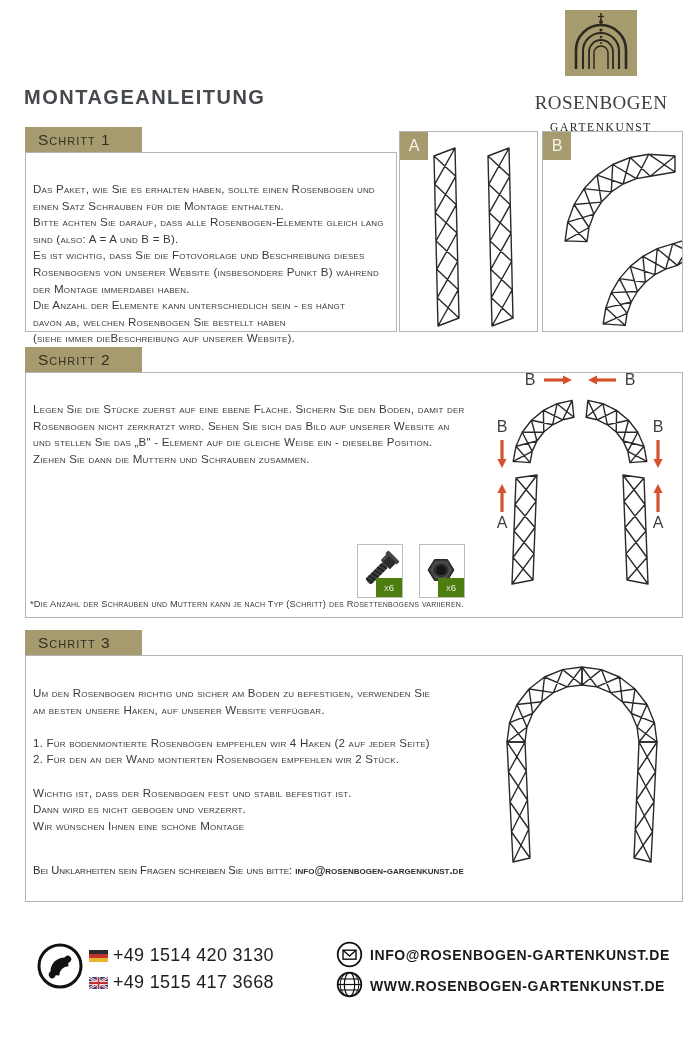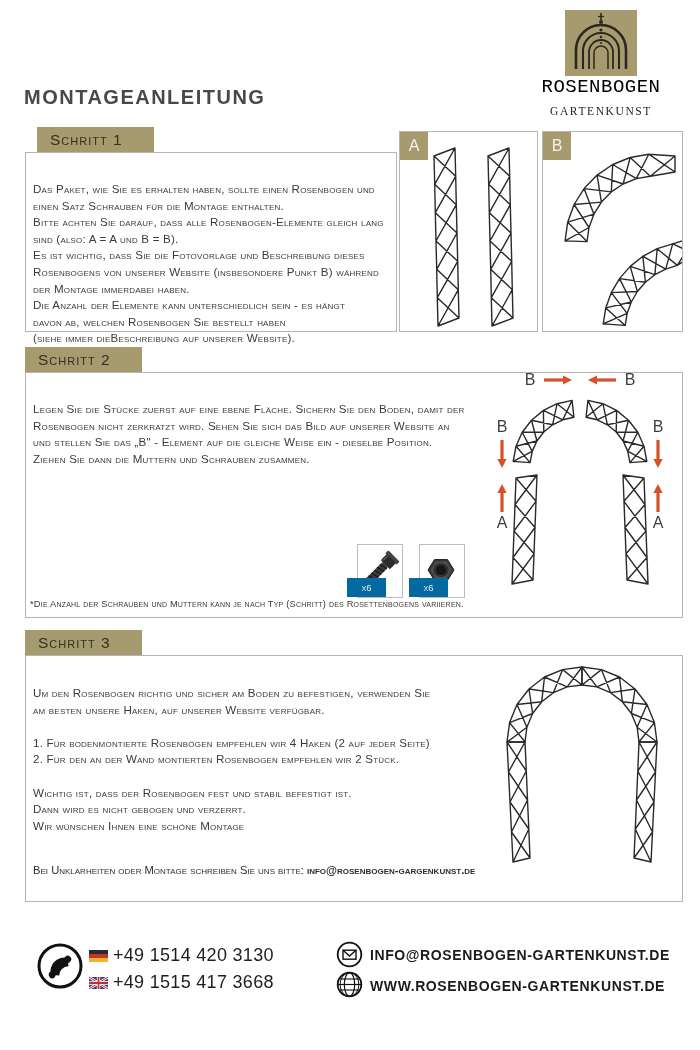--- a/index.html
+++ b/index.html
@@ -2,41 +2,41 @@
 <html><head>
 <meta charset="utf-8">
 <style>
   html,body{margin:0;padding:0;background:#ffffff;}
   .page{position:relative;width:700px;height:1050px;background:#fff;overflow:hidden;
         font-family:"Liberation Sans",sans-serif;color:#3b3a33;}
 
   
   .logo{position:absolute;left:520px;top:10px;width:162px;text-align:center;}
   .logo svg{display:block;margin:0 auto;}
-  .brand{font-family:Liberation Mono, monospace;font-size:19px;letter-spacing:0.5px;color:#000000;margin-top:0;}
+  .brand{font-family:Liberation Serif, serif;font-size:19px;letter-spacing:0.5px;color:#404040;margin-top:16px;}
   .brand-sub{font-family:"Liberation Serif",serif;font-size:11.5px;letter-spacing:1.6px;color:#26241e;margin-top:7px;}
 
   .title{position:absolute;left:24px;top:86px;margin:0;font-size:20px;font-weight:700;
          letter-spacing:1.5px;color:#45484c;}
 
   .step-label{position:absolute;left:25px;width:117px;height:25px;background:#a69b6e;
               color:#32301f;font-size:15.5px;line-height:25px;padding-left:13px;
               letter-spacing:1px;font-variant:small-caps;box-sizing:border-box;}
   .box{position:absolute;border:1px solid #b5b5b2;background:#fff;box-sizing:border-box;}
 
   .body-text{position:absolute;white-space:pre-line;font-variant:small-caps;
              font-size:11.6px;line-height:16.6px;letter-spacing:0.2px;color:#3b3a33;margin-top:24px;}
 
   .corner-label{position:absolute;left:0;top:0;width:28px;height:28px;background:#a69b6e;
                 color:#f3f2ea;font-size:16px;line-height:28px;text-align:center;font-variant:small-caps;}
 
   .fig-svg{position:absolute;}
 
   .icon-box{position:absolute;width:46px;height:54px;border:1px solid #bcbcb9;background:#fff;box-sizing:border-box;}
-  .qty{position:absolute;right:16px;bottom:0;width:39px;height:19px;background:#0369a1;color:#f3f2ea;
+  .qty{position:absolute;right:0;bottom:0;width:26px;height:19px;background:#4d7c0f;color:#f3f2ea;
        font-size:9.5px;line-height:19px;text-align:center;font-variant:small-caps;}
 
   .footnote{position:absolute;left:30px;top:599px;font-size:9.3px;letter-spacing:0.2px;
             font-variant:small-caps;color:#3b3a33;}
 
   .support{position:absolute;left:33px;top:864px;width:646px;font-variant:small-caps;
            font-size:11.2px;line-height:13.8px;color:#2e2d28;}
   .support b{font-weight:700;}
 
   .dlabel{font:16px "Liberation Sans",sans-serif;fill:#3e3e3c;text-anchor:middle;}
@@ -74,21 +74,21 @@
         <circle cx="36" cy="27" r="1.3"></circle>
         <circle cx="36" cy="33" r="1.1"></circle>
       </g>
     </svg>
     <div class="brand">ROSENBOGEN</div>
     <div class="brand-sub">GARTENKUNST</div>
   </div>
 
   <h1 class="title">MONTAGEANLEITUNG</h1>
 
-  <div class="step-label" style="top:127px;margin-left:12px;">Schritt 1</div>
+  <div class="step-label" style="top:127px;">Schritt 1</div>
   <div class="box" style="left:25px;top:152px;width:372px;height:180px;"></div>
   <div class="body-text" style="left:33px;top:157px;width:360px;">Das Paket, wie Sie es erhalten haben, sollte einen Rosenbogen und
 einen Satz Schrauben für die Montage enthalten.
 Bitte achten Sie darauf, dass alle Rosenbogen-Elemente gleich lang
 sind (also: A = A und B = B).
 Es ist wichtig, dass Sie die Fotovorlage und Beschreibung dieses
 Rosenbogens von unserer Website (insbesondere Punkt B) während
 der Montage immerdabei haben.
 Die Anzahl der Elemente kann unterschiedlich sein - es hängt
 davon ab, welchen Rosenbogen Sie bestellt haben
@@ -179,21 +179,21 @@
 Dann wird es nicht gebogen und verzerrt.
 Wir wünschen Ihnen eine schöne Montage</div>
   <svg id="figS3" class="fig-svg" style="left:484px;top:646px;" width="196" height="218">
       <path d="M23.0 96.0L25.6 76.6M41.0 96.0L42.9 81.2M23.0 96.0L42.9 81.2M41.0 96.0L25.6 76.6M25.6 76.6L33.0 58.5M42.9 81.2L48.6 67.5M25.6 76.6L48.6 67.5M42.9 81.2L33.0 58.5M33.0 58.5L45.0 43.0M48.6 67.5L57.7 55.7M33.0 58.5L57.7 55.7M48.6 67.5L45.0 43.0M45.0 43.0L60.5 31.0M57.7 55.7L69.5 46.6M45.0 43.0L69.5 46.6M57.7 55.7L60.5 31.0M60.5 31.0L78.6 23.6M69.5 46.6L83.2 40.9M60.5 31.0L83.2 40.9M69.5 46.6L78.6 23.6M78.6 23.6L98.0 21.0M83.2 40.9L98.0 39.0M78.6 23.6L98.0 39.0M83.2 40.9L98.0 21.0M23.0 96.0L41.0 96.0M98.0 21.0L98.0 39.0" fill="none" stroke="#2b2a26" stroke-width="1.4" stroke-linecap="round" stroke-linejoin="round"></path>
       <path d="M98.0 21.0L117.4 23.6M98.0 39.0L112.8 40.9M98.0 21.0L112.8 40.9M98.0 39.0L117.4 23.6M117.4 23.6L135.5 31.0M112.8 40.9L126.5 46.6M117.4 23.6L126.5 46.6M112.8 40.9L135.5 31.0M135.5 31.0L151.0 43.0M126.5 46.6L138.3 55.7M135.5 31.0L138.3 55.7M126.5 46.6L151.0 43.0M151.0 43.0L163.0 58.5M138.3 55.7L147.4 67.5M151.0 43.0L147.4 67.5M138.3 55.7L163.0 58.5M163.0 58.5L170.4 76.6M147.4 67.5L153.1 81.2M163.0 58.5L153.1 81.2M147.4 67.5L170.4 76.6M170.4 76.6L173.0 96.0M153.1 81.2L155.0 96.0M170.4 76.6L155.0 96.0M153.1 81.2L173.0 96.0M98.0 21.0L98.0 39.0M173.0 96.0L155.0 96.0" fill="none" stroke="#2b2a26" stroke-width="1.4" stroke-linecap="round" stroke-linejoin="round"></path>
       <path d="M23.0 96.0L24.5 126.0M41.0 96.0L42.3 125.0M23.0 96.0L42.3 125.0M41.0 96.0L24.5 126.0M24.5 126.0L26.0 156.0M42.3 125.0L43.5 154.0M24.5 126.0L43.5 154.0M42.3 125.0L26.0 156.0M26.0 156.0L27.5 186.0M43.5 154.0L44.8 183.0M26.0 156.0L44.8 183.0M43.5 154.0L27.5 186.0M27.5 186.0L29.0 216.0M44.8 183.0L46.0 212.0M27.5 186.0L46.0 212.0M44.8 183.0L29.0 216.0M23.0 96.0L41.0 96.0M29.0 216.0L46.0 212.0" fill="none" stroke="#2b2a26" stroke-width="1.4" stroke-linecap="round" stroke-linejoin="round"></path>
       <path d="M173.0 96.0L171.5 126.0M155.0 96.0L153.8 125.0M173.0 96.0L153.8 125.0M155.0 96.0L171.5 126.0M171.5 126.0L170.0 156.0M153.8 125.0L152.5 154.0M171.5 126.0L152.5 154.0M153.8 125.0L170.0 156.0M170.0 156.0L168.5 186.0M152.5 154.0L151.3 183.0M170.0 156.0L151.3 183.0M152.5 154.0L168.5 186.0M168.5 186.0L167.0 216.0M151.3 183.0L150.0 212.0M168.5 186.0L150.0 212.0M151.3 183.0L167.0 216.0M173.0 96.0L155.0 96.0M167.0 216.0L150.0 212.0" fill="none" stroke="#2b2a26" stroke-width="1.4" stroke-linecap="round" stroke-linejoin="round"></path>
     </svg>
 
   <div class="support">
-    <span>Bei Unklarheiten oder Montage schreiben Sie uns bitte: </span><b>info@rosenbogen-gargenkunst.de</b>
+    <span>Bei Unklarheiten sein Fragen schreiben Sie uns bitte: </span><b>info@rosenbogen-gargenkunst.de</b>
   </div>
 
   <svg class="phone-icon" width="48" height="48" viewBox="0 0 48 48">
     <circle cx="24" cy="24" r="21" fill="none" stroke="#111" stroke-width="3"></circle>
     <g transform="translate(24,25) rotate(-45)" fill="#111">
       <path d="M-12,-1 A14,14 0 0 1 12,-1 L6.5,5.5 A9,9 0 0 0 -6.5,5.5 Z"></path>
       <circle cx="-11" cy="0" r="3.4"></circle>
       <circle cx="11" cy="0" r="3.4"></circle>
     </g>
   </svg>

